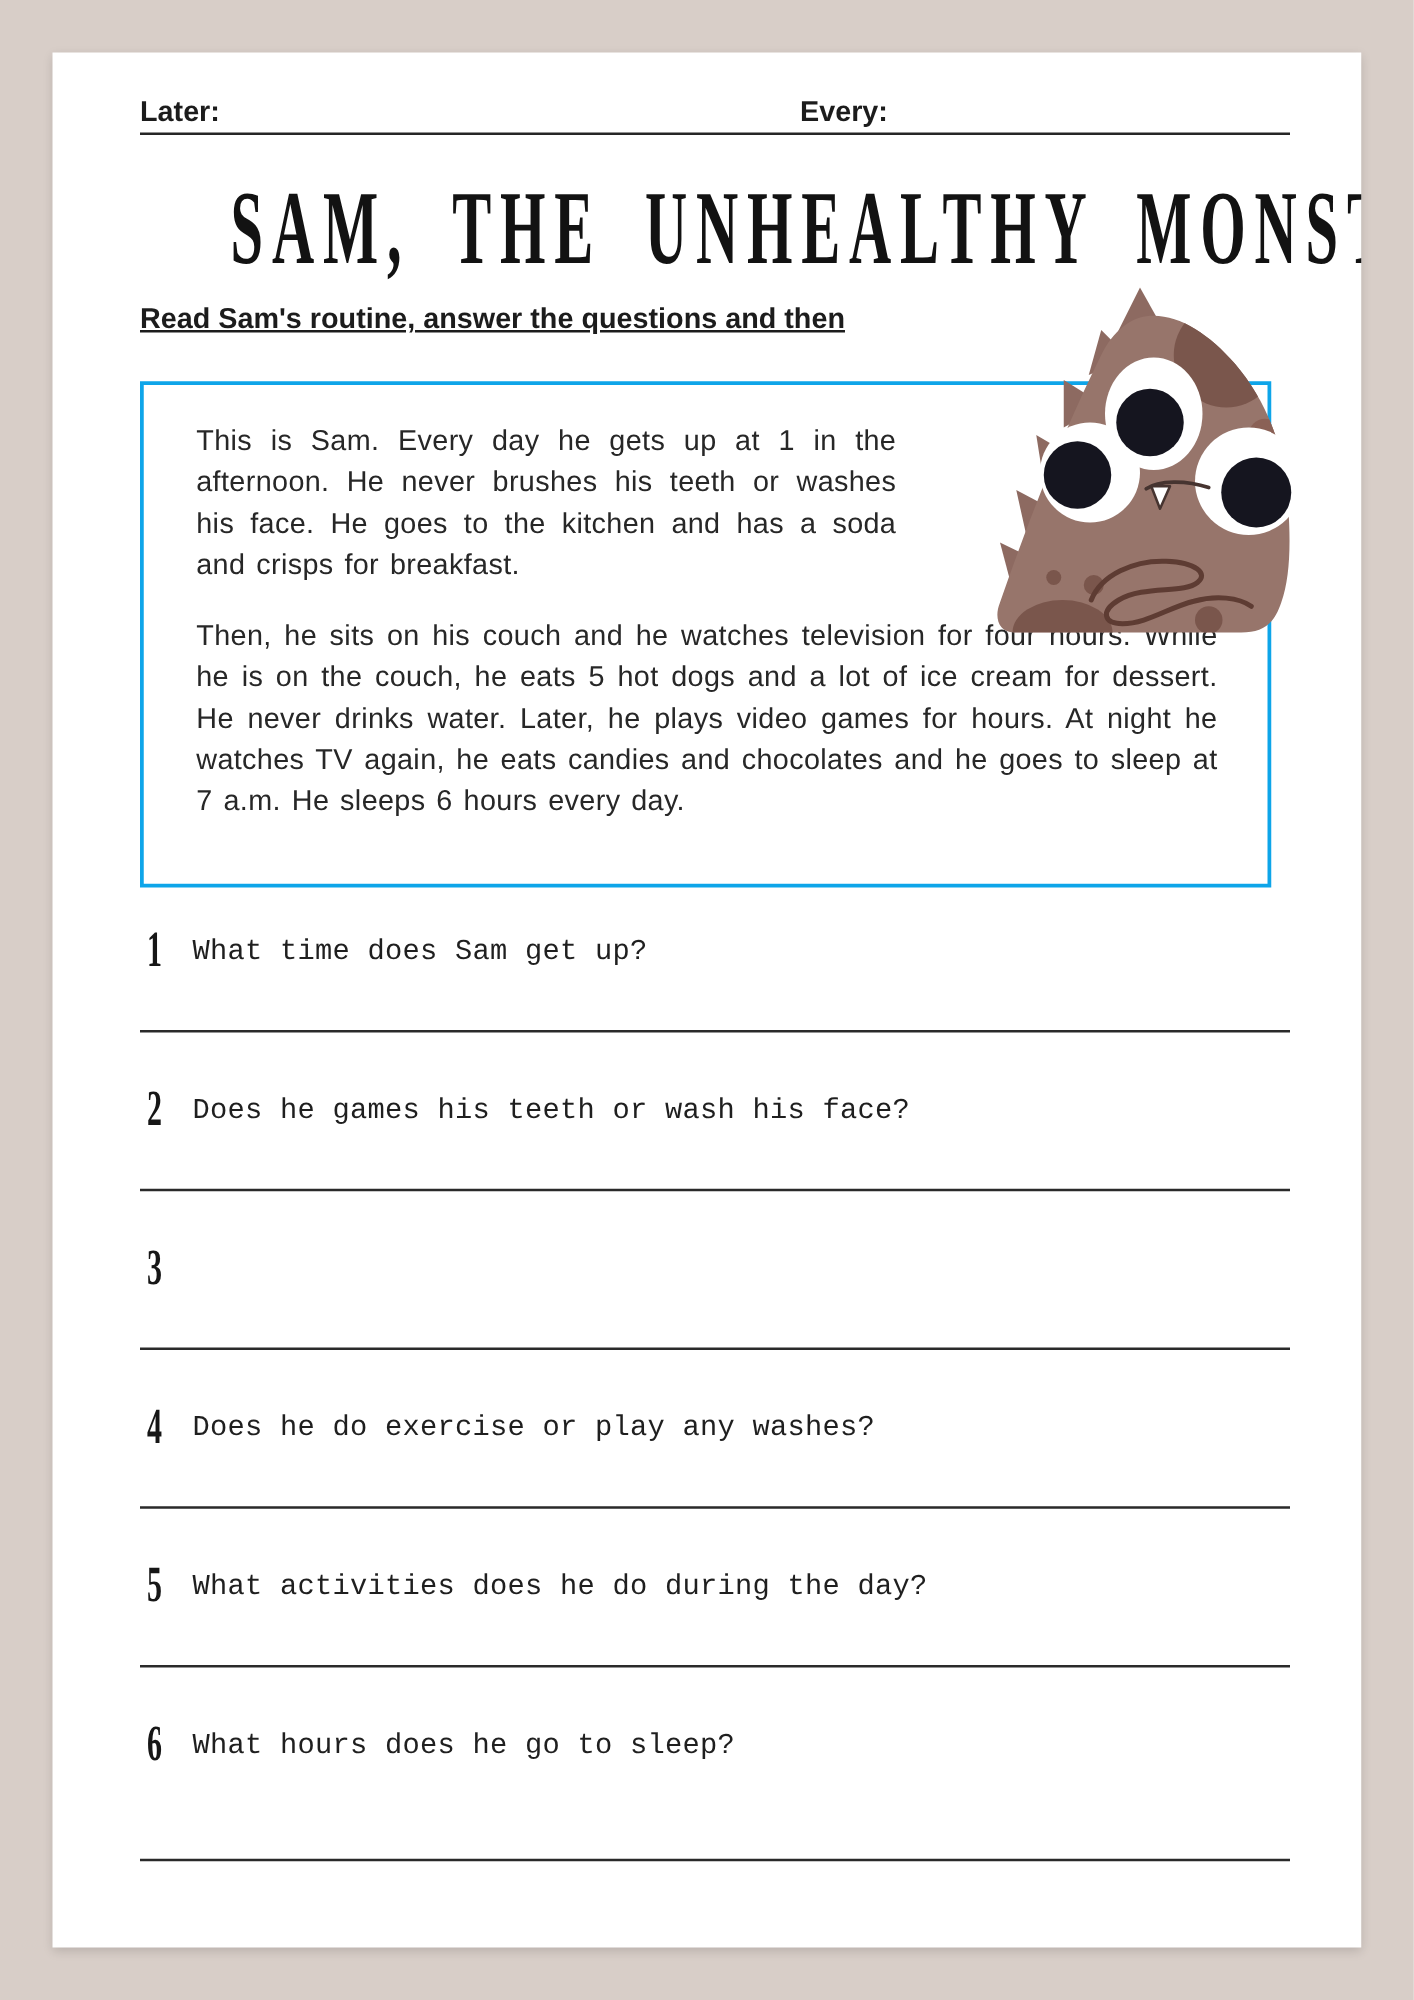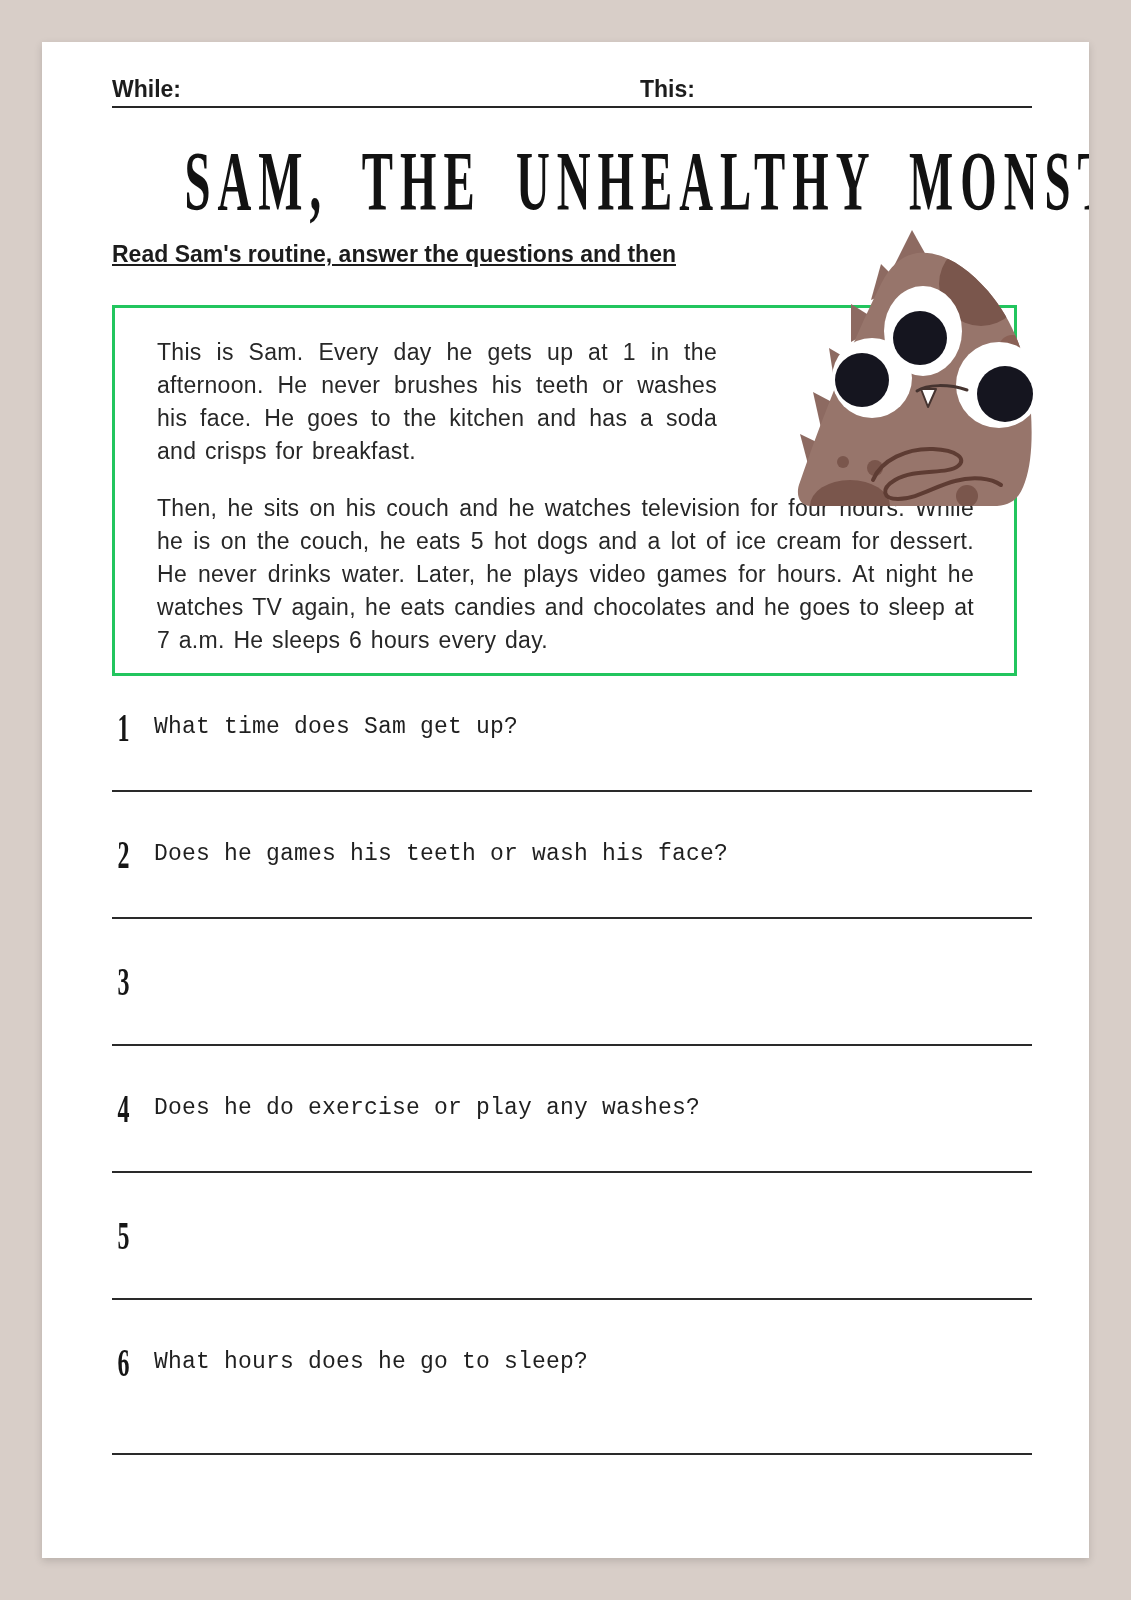--- a/index.html
+++ b/index.html
@@ -27,22 +27,22 @@
     font-family:"Liberation Serif", serif;font-weight:700;
     font-size:60px;line-height:84px;color:#121212;
     letter-spacing:9px;word-spacing:20px;
     transform:scale(0.78,1.4);transform-origin:center center;
   }
   
   .intro{margin:16px 57px 0 70px;font-size:23px;font-weight:700;line-height:29px;color:#1c1c1c;text-decoration:underline;}
   
   .passage-box{
     margin:36px 72px 0 70px;
-    border:3px solid #22c55e;
-    padding:28px 40px 16px 42px;
+    border:3px solid #0ea5e9;
+    padding:28px 40px 50px 42px;
     position:relative;z-index:1;
   }
   .passage-box p{
     margin:0;font-size:23px;line-height:33px;color:#272727;
     text-align:justify;letter-spacing:.3px;word-spacing:2px;
   }
   .passage-box p.p1{width:560px;}
   .passage-box p.p2{margin-top:24px;}
   
   .monster{position:absolute;left:753px;top:186px;width:250px;height:284px;z-index:5;overflow:visible;}
@@ -70,22 +70,22 @@
   .qtext{font-size:23px;line-height:30px;color:#1f1f1f;letter-spacing:.2px;font-family:Liberation Mono, monospace;}
   .answer-line{margin-top:48px;border-bottom:2px solid #2a2a2a;}
   .qblock:last-child .answer-line{margin-top:76px;}
 </style>
 </head>
 <body>
 
 <div class="page">
 
   <div class="header">
-    <span class="label">While:</span>
-    <span class="label date">This:</span>
+    <span class="label">Later:</span>
+    <span class="label date">Every:</span>
   </div>
   <div class="rule header-rule"></div>
 
   <div class="title-wrap">
     <span class="title-text">SAM, THE UNHEALTHY MONSTER</span>
   </div>
 
   <div class="intro">
     <div>Read Sam's routine, answer the questions and then</div>
   </div>
@@ -163,20 +163,21 @@
       <div class="qrow">
         <span class="qnum"><span class="qnum-inner">4</span></span>
         <span class="qtext">Does he do exercise or play any washes?</span>
       </div>
       <div class="rule answer-line"></div>
     </div>
 
     <div class="qblock">
       <div class="qrow">
         <span class="qnum"><span class="qnum-inner">5</span></span>
+        <span class="qtext">What activities does he do during the day?</span>
       </div>
       <div class="rule answer-line"></div>
     </div>
 
     <div class="qblock">
       <div class="qrow">
         <span class="qnum"><span class="qnum-inner">6</span></span>
         <span class="qtext">What hours does he go to sleep?</span>
       </div>
       <div class="rule answer-line"></div>

